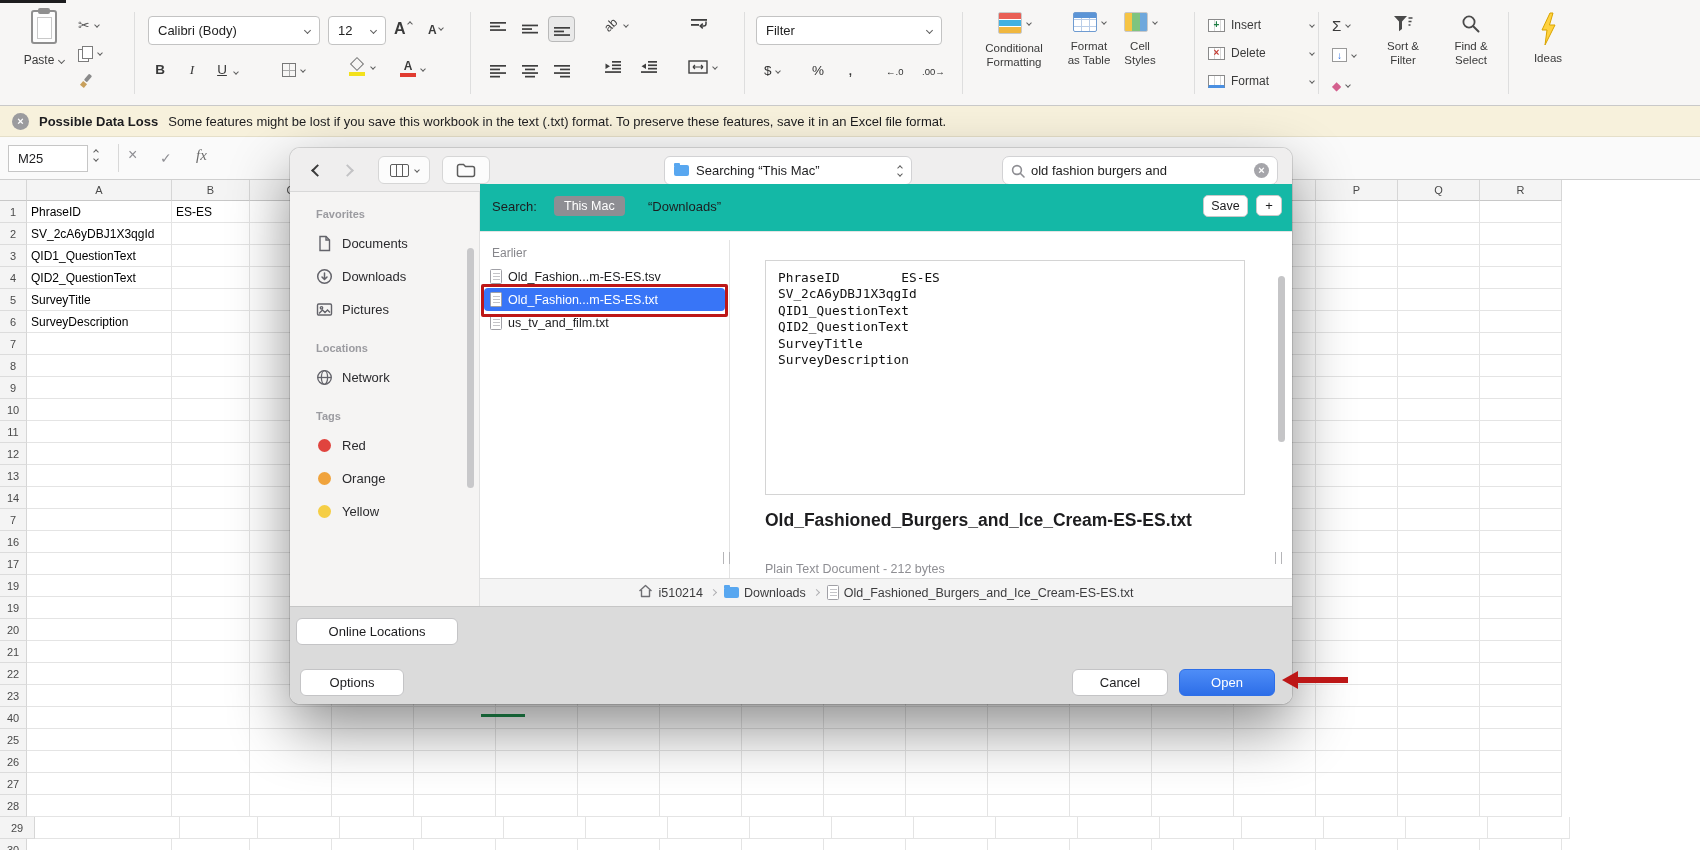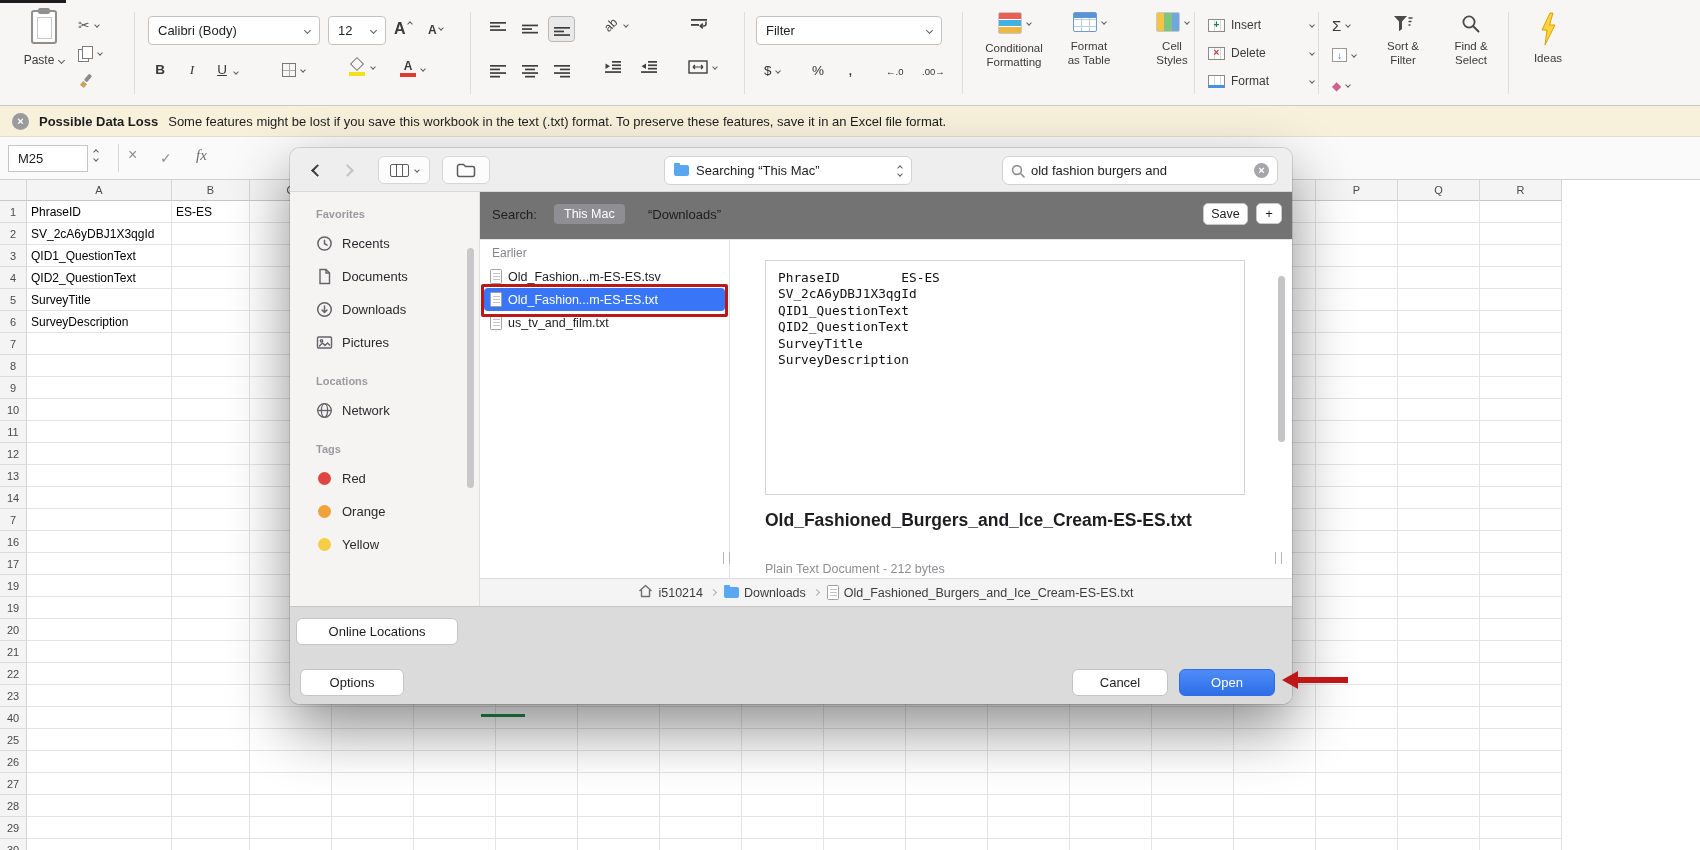--- a/index.html
+++ b/index.html
@@ -106,21 +106,21 @@
   .ic-folderblue{width:15px;height:11px;background:#58a7f0;border-radius:2px;position:relative;flex:none;display:inline-block;}
   .ic-folderblue::before{content:"";position:absolute;top:-2.5px;left:0;width:6px;height:3px;background:#58a7f0;border-radius:1px 1px 0 0;}
 
   .dlg-sidebar{position:absolute;left:0;top:44px;width:190px;height:414px;background:#f5f4f3;border-right:1px solid #e0e0e0;overflow:hidden;}
   .sb-header{padding:16px 0 7px 26px;font-size:11px;font-weight:700;color:#9b9ba0;}
   .sb-item{height:33px;display:flex;align-items:center;padding-left:25px;gap:9px;font-size:13px;color:#2b2b2e;}
   .sb-ic{width:18px;display:flex;justify-content:center;flex:none;}
   .tag-dot{width:13px;height:13px;border-radius:50%;display:inline-block;}
   .sb-scroll{position:absolute;right:5px;top:56px;width:7px;height:240px;background:#c8c8ca;border-radius:4px;}
 
-  .scope-row{position:absolute;left:190px;top:44px;width:812px;height:48px;background:#737373;border-bottom:1px solid #e4e4e4;}
+  .scope-row{position:absolute;left:190px;top:36px;width:812px;height:48px;background:#14b8a6;border-bottom:1px solid #e4e4e4;}
   .sr-label{position:absolute;left:12px;top:15px;font-size:13px;color:#1d1d1f;}
   .sr-pill{position:absolute;left:74px;top:12px;background:#8e8e93;color:#fff;border-radius:4px;padding:3px 10px;font-size:12.5px;}
   .sr-loc{position:absolute;left:168px;top:15px;font-size:13px;color:#1d1d1f;}
   .sr-save{position:absolute;left:723px;top:11px;width:45px;background:#fff;border:1px solid #c9c9c9;border-radius:5px;text-align:center;font-size:12.5px;padding:3px 0;}
   .sr-plus{position:absolute;left:776px;top:11px;width:26px;background:#fff;border:1px solid #c9c9c9;border-radius:5px;text-align:center;font-size:13px;padding:2px 0;}
 
   .browser{position:absolute;left:190px;top:92px;width:812px;height:338px;background:#fff;}
   .file-list{position:absolute;left:0;top:0;width:250px;height:338px;border-right:1px solid #e3e3e3;}
   .fl-header{height:25px;padding:6px 0 0 12px;font-size:12px;color:#86868b;}
   .frow{height:23px;display:flex;align-items:center;gap:6px;padding:0 6px;margin:0 4px;border-radius:4px;font-size:12.5px;color:#1d1d1f;white-space:nowrap;overflow:hidden;}
@@ -338,21 +338,21 @@
         </span>
       <span class="lbl11"><span>Conditional</span><br><span>Formatting</span></span>
     </div>
     <div class="abs stylesblk" style="left:1058px;width:62px;">
       <span class="ic-row">
           <span class="ic-ft"></span>
           <span class="chev xs"></span>
         </span>
       <span class="lbl11"><span>Format</span><br><span>as Table</span></span>
     </div>
-    <div class="abs stylesblk" style="left:1144px;width:56px;">
+    <div class="abs stylesblk" style="left:1112px;width:56px;">
       <span class="ic-row">
           <span class="ic-cs"></span>
           <span class="chev xs"></span>
         </span>
       <span class="lbl11"><span>Cell</span><br><span>Styles</span></span>
     </div>
     <div class="vsep" style="left:1194px"></div>
 
     <div class="abs cellsrow" style="left:1208px;top:18px">
         <span class="ic-cells ins"></span>
@@ -1031,21 +1031,21 @@
         <div class="cellc" style="width: 82px;"></div>
         <div class="cellc" style="width: 82px;"></div>
         <div class="cellc" style="width: 82px;"></div>
         <div class="cellc" style="width: 82px;"></div>
         <div class="cellc" style="width: 82px;"></div>
         <div class="cellc" style="width: 82px;"></div>
         <div class="cellc" style="width: 82px;"></div>
         <div class="cellc" style="width: 82px;"></div>
       </div>
       <div class="sheet-row">
-        <div class="rowh" style="width: 27px;">29</div>
+        <div class="rowh" style="width: 35px;">29</div>
         <div class="cellc" style="width: 145px;"></div>
         <div class="cellc" style="width: 78px;"></div>
         <div class="cellc" style="width: 82px;"></div>
         <div class="cellc" style="width: 82px;"></div>
         <div class="cellc" style="width: 82px;"></div>
         <div class="cellc" style="width: 82px;"></div>
         <div class="cellc" style="width: 82px;"></div>
         <div class="cellc" style="width: 82px;"></div>
         <div class="cellc" style="width: 82px;"></div>
         <div class="cellc" style="width: 82px;"></div>
@@ -1113,29 +1113,20 @@
             <path d="M9.3 9.3L13 13" stroke="#8e8e93" stroke-width="1.6" stroke-linecap="round"></path>
           </svg>
         <span>old fashion burgers and</span>
         <span class="circle-x"></span>
       </div>
     </div>
 
     <div class="dlg-sidebar">
       <div id="sidebar-body">
           <div class="sb-header">Favorites</div>
-          <div class="sb-item">
-            <span class="sb-ic">
-              <svg width="17" height="17" viewBox="0 0 17 17">
-                <circle cx="8.5" cy="8.5" r="6.6" fill="none" stroke="#63636a" stroke-width="1.5"></circle>
-                <path d="M8.5 5.2v3.5l2.6 1.5" fill="none" stroke="#63636a" stroke-width="1.5" stroke-linecap="round"></path>
-              </svg>
-            </span>
-            <span>Recents</span>
-          </div>
           <div class="sb-item">
             <span class="sb-ic">
               <svg width="17" height="17" viewBox="0 0 17 17">
                 <g fill="none" stroke="#63636a" stroke-width="1.4">
                   <path d="M4 1.5h6l3.5 3.5v10.5H4z"></path>
                   <path d="M10 1.5V5h3.5"></path>
                 </g>
               </svg>
             </span>
             <span>Documents</span>

